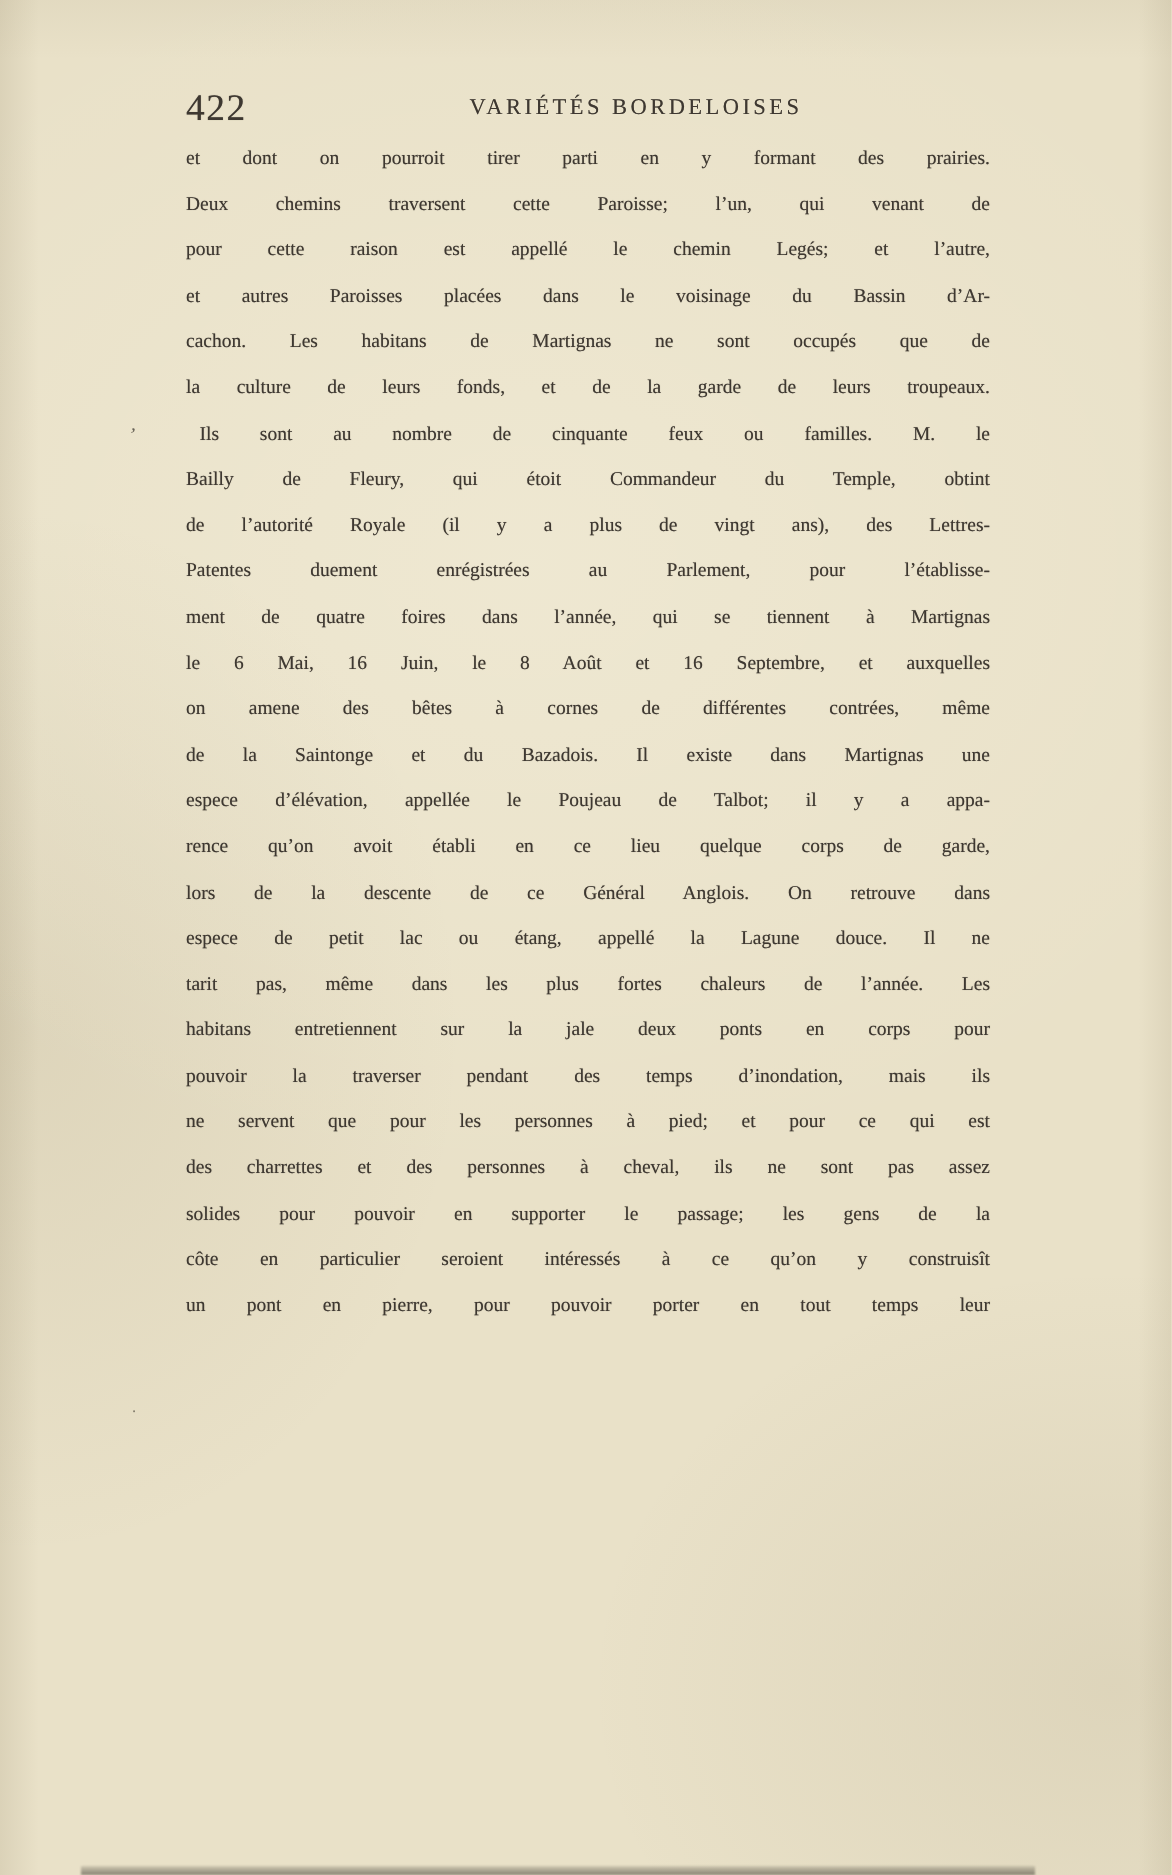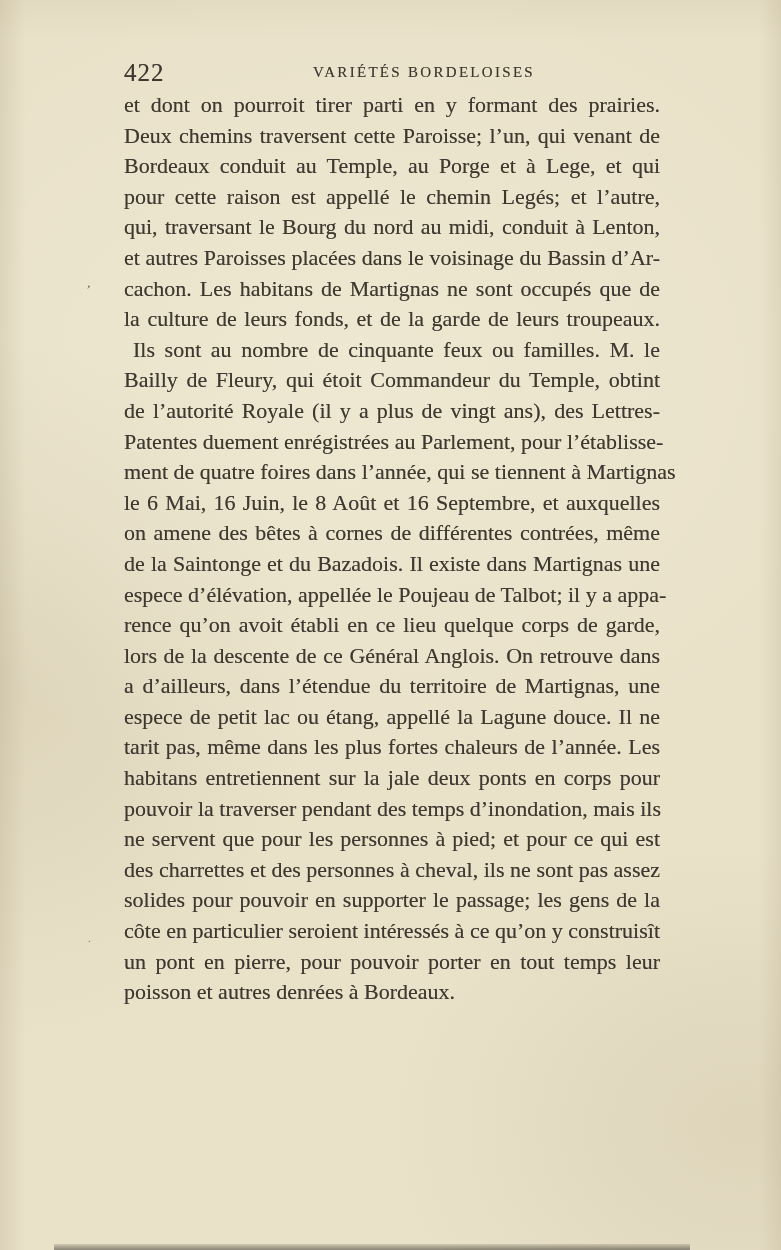--- a/index.html
+++ b/index.html
@@ -36,21 +36,21 @@
     position:absolute;
     left:313px;top:64px;
     font-size:15px;
     letter-spacing:2.3px;
     text-shadow:0 0 0.4px rgba(62,56,49,0.5);
   }
   .page-body{
     position:absolute;
     left:124px;top:90px;
     width:536px;
-    font-size:22px;
+    font-size:13px;
     line-height:30.6px;
     text-shadow:0 0 0.5px rgba(62,56,49,0.55);
   }
   .line{
     text-align:justify;
     text-align-last:justify;
     white-space:nowrap;
   }
   .line.flush{ text-align-last:left; }
   .line.indent{ text-indent:9px; }
@@ -84,48 +84,44 @@
 
 <div class="page">
 
   <div class="page-number">422</div>
 
   <div class="running-title">VARIÉTÉS BORDELOISES</div>
 
   <div class="page-body">
       <div class="line"><span>et dont on pourroit tirer parti en y formant des prairies.</span></div>
       <div class="line"><span>Deux chemins traversent cette Paroisse; l’un, qui venant de</span></div>
-      <div class="line"><span>Bordeaux conduit au Temple, au Porge et à Lege, et qui</span></div>
       <div class="line"><span>pour cette raison est appellé le chemin </span><span class="it">Legés;</span><span> et l’autre,</span></div>
-      <div class="line"><span>qui, traversant le Bourg du nord au midi, conduit à </span><span class="it">Lenton,</span></div>
       <div class="line"><span>et autres Paroisses placées dans le voisinage du Bassin d’Ar-</span></div>
       <div class="line"><span>cachon. Les habitans de Martignas ne sont occupés que de</span></div>
       <div class="line"><span>la culture de leurs fonds, et de la garde de leurs troupeaux.</span></div>
       <div class="line indent"><span>Ils sont au nombre de cinquante feux ou familles. M. le</span></div>
       <div class="line"><span>Bailly de Fleury, qui étoit Commandeur du Temple, obtint</span></div>
       <div class="line"><span>de l’autorité Royale (il y a plus de vingt ans), des Lettres-</span></div>
       <div class="line"><span>Patentes duement enrégistrées au Parlement, pour l’établisse-</span></div>
       <div class="line"><span>ment de quatre foires dans l’année, qui se tiennent à Martignas</span></div>
       <div class="line"><span>le 6 Mai, 16 Juin, le 8 Août et 16 Septembre, et auxquelles</span></div>
       <div class="line"><span>on amene des bêtes à cornes de différentes contrées, même</span></div>
       <div class="line"><span>de la Saintonge et du Bazadois. Il existe dans Martignas une</span></div>
       <div class="line"><span>espece d’élévation, appellée </span><span class="it">le Poujeau de Talbot;</span><span> il y a appa-</span></div>
       <div class="line"><span>rence qu’on avoit établi en ce lieu quelque corps de garde,</span></div>
       <div class="line"><span>lors de la descente de ce Général Anglois. On retrouve dans</span></div>
-      <div class="line"><span>a d’ailleurs, dans l’étendue du territoire de Martignas, une</span></div>
       <div class="line"><span>espece de petit lac ou étang, appellé la Lagune douce. Il ne</span></div>
       <div class="line"><span>tarit pas, même dans les plus fortes chaleurs de l’année. Les</span></div>
       <div class="line"><span>habitans entretiennent sur la jale deux ponts en corps pour</span></div>
       <div class="line"><span>pouvoir la traverser pendant des temps d’inondation, mais ils</span></div>
       <div class="line"><span>ne servent que pour les personnes à pied; et pour ce qui est</span></div>
       <div class="line"><span>des charrettes et des personnes à cheval, ils ne sont pas assez</span></div>
       <div class="line"><span>solides pour pouvoir en supporter le passage; les gens de la</span></div>
       <div class="line"><span>côte en particulier seroient intéressés à ce qu’on y construisît</span></div>
       <div class="line"><span>un pont en pierre, pour pouvoir porter en tout temps leur</span></div>
-      <div class="line flush"><span>poisson et autres denrées à Bordeaux.</span></div>
     </div>
 
   <div class="margin-mark mark-apostrophe">’</div>
 
   <div class="margin-mark mark-dot">.</div>
 
   <div class="side-shade-left"></div>
   <div class="side-shade-right"></div>
   <div class="bottom-edge"></div>
 

